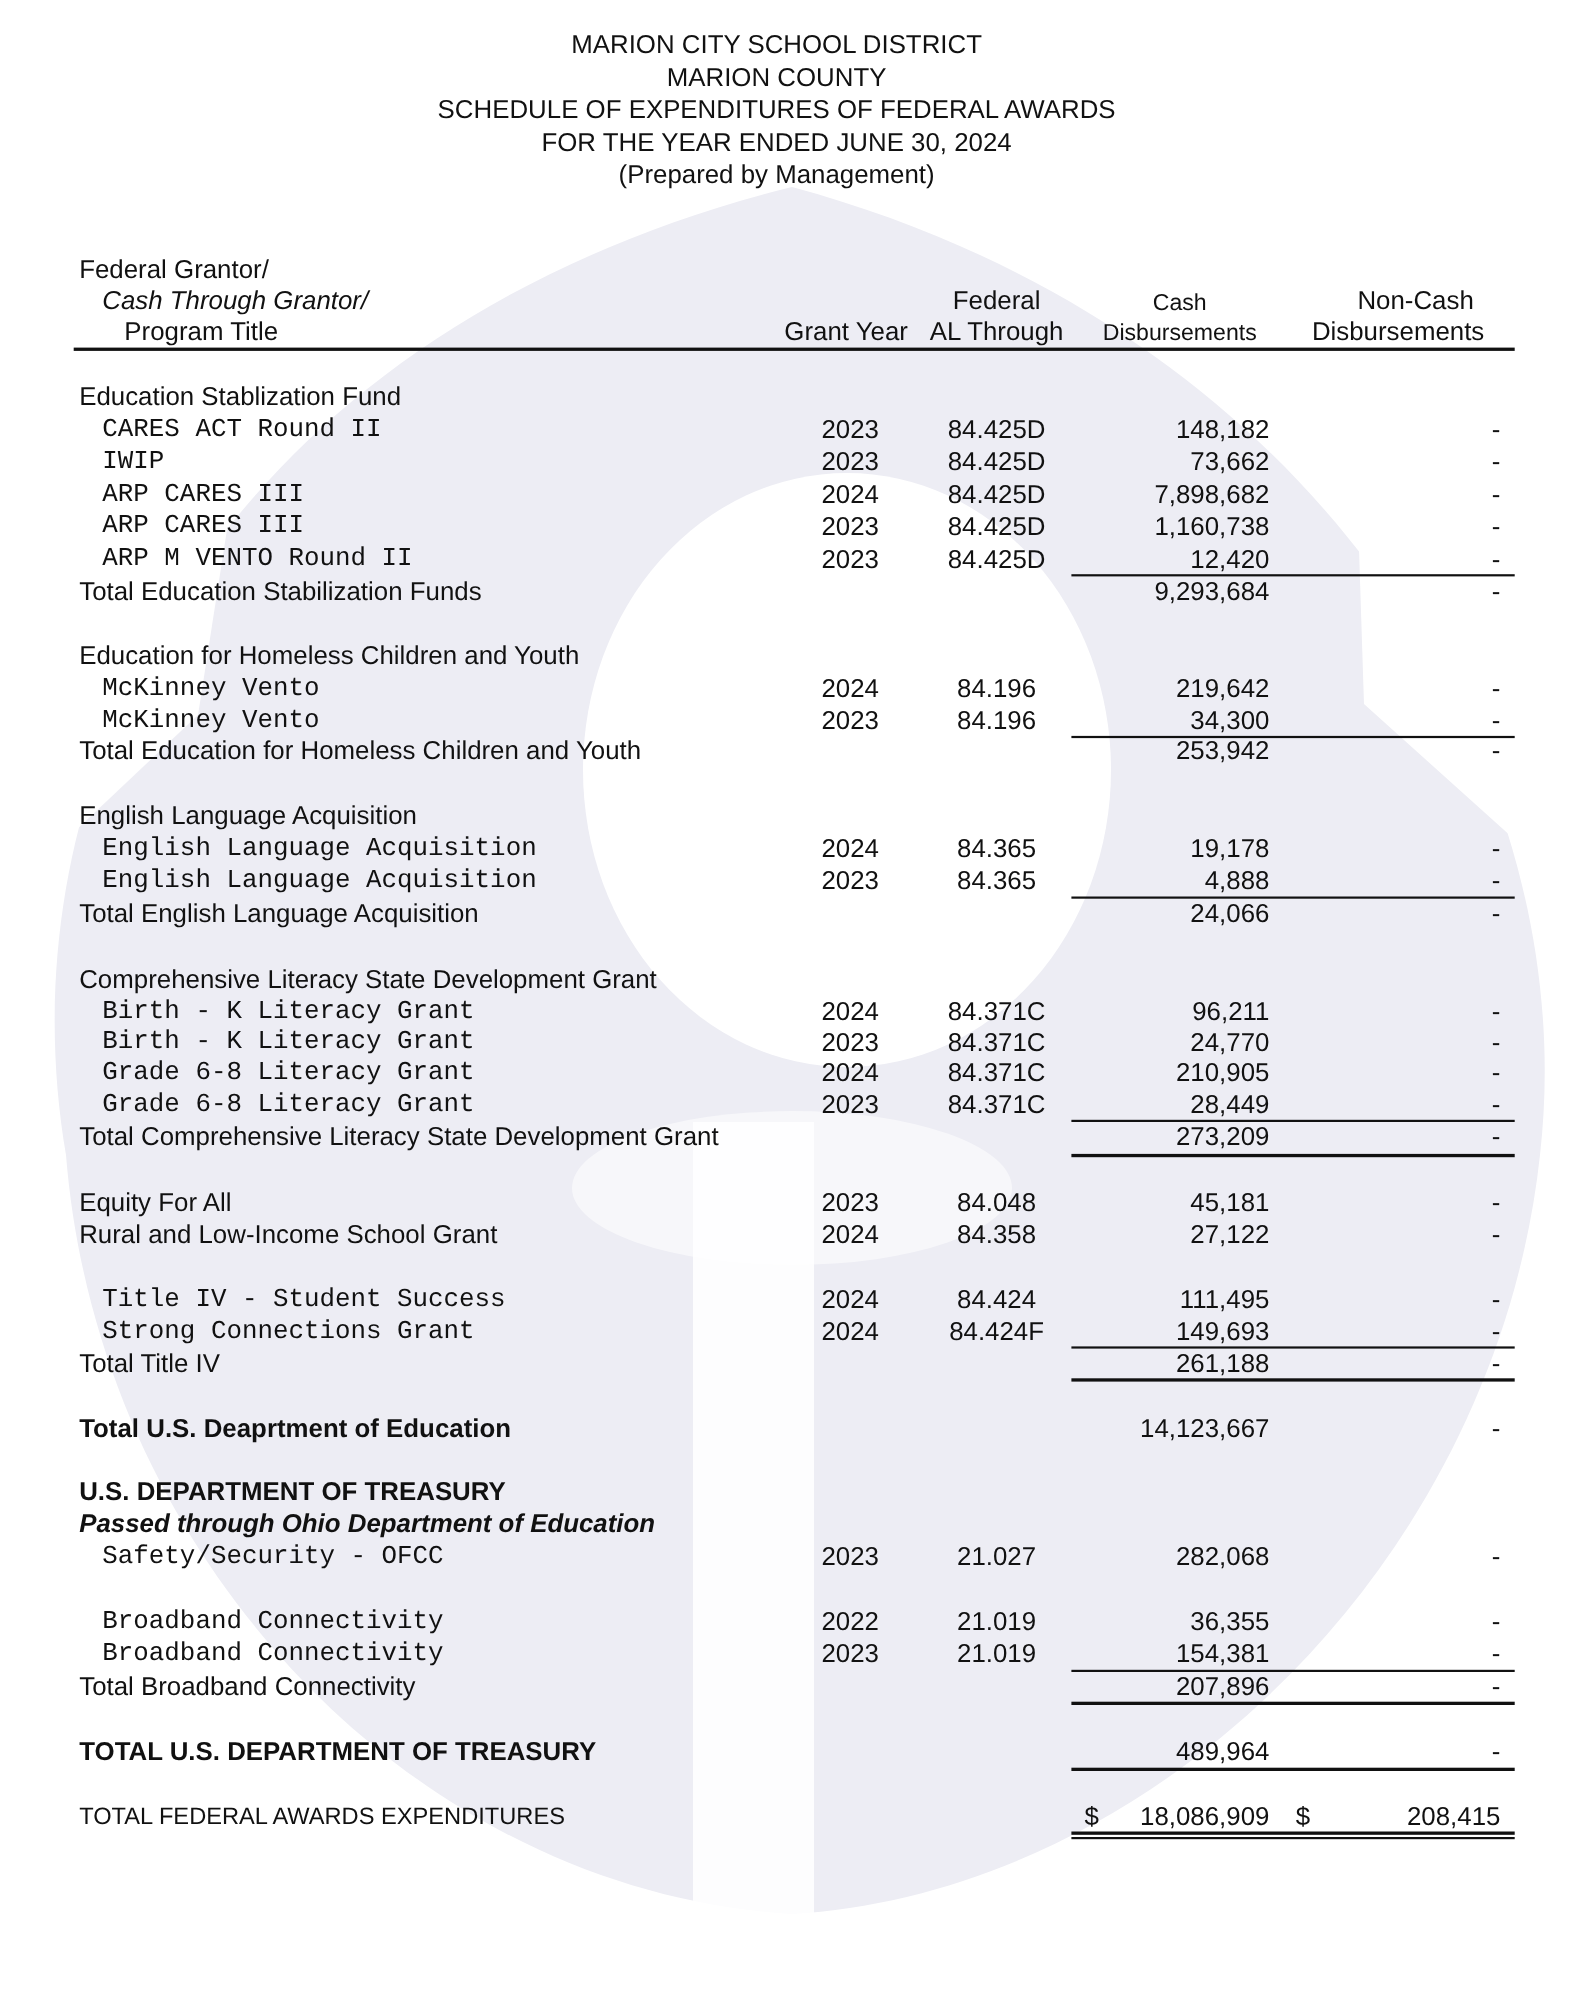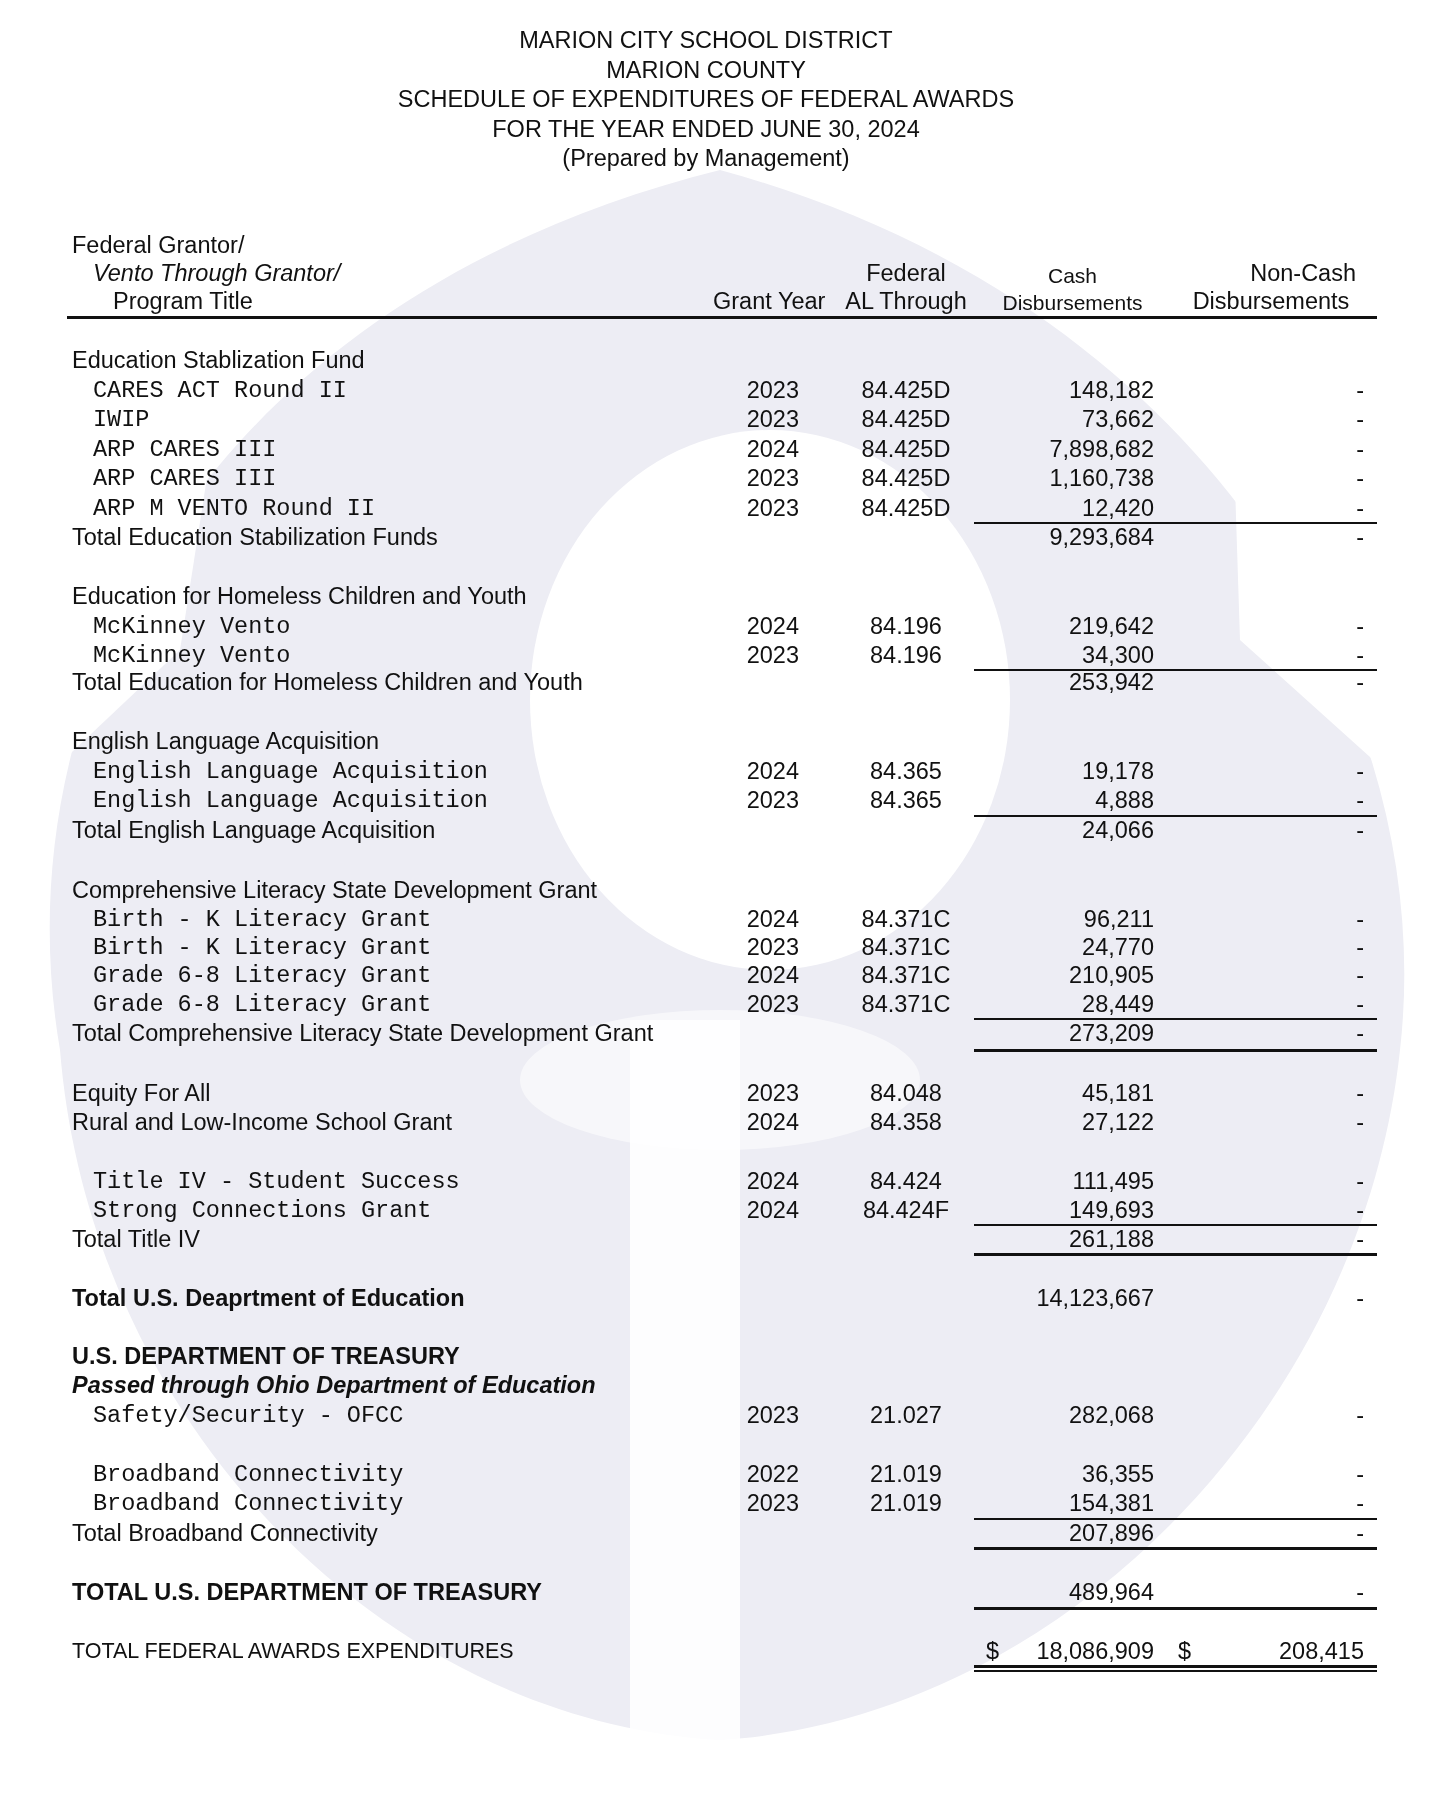--- a/index.html
+++ b/index.html
@@ -51,32 +51,32 @@
 
   <div class="title-block">
     <div class="title-line">MARION CITY SCHOOL DISTRICT</div>
     <div class="title-line">MARION COUNTY</div>
     <div class="title-line">SCHEDULE OF EXPENDITURES OF FEDERAL AWARDS</div>
     <div class="title-line">FOR THE YEAR ENDED JUNE 30, 2024</div>
     <div class="title-line">(Prepared by Management)</div>
   </div>
 
   <div class="hdr" style="left:72px; top:231px;">Federal Grantor/</div>
-  <div class="hdr ital" style="left:93px; top:259px;">Vento Through Grantor/</div>
+  <div class="hdr ital" style="left:93px; top:259px;">Cash Through Grantor/</div>
   <div class="hdr" style="left:113px; top:287px;">Program Title</div>
 
   <div class="hdr" style="left:713px; top:287px;">Grant Year</div>
 
   <div class="hdr" style="left:845px; top:259px; width:122px; text-align:center;">Federal</div>
   <div class="hdr" style="left:845px; top:287px; width:122px; text-align:center;">AL Through</div>
 
   <div class="hdr small" style="left:995px; top:262px; width:155px; text-align:center;">Cash</div>
   <div class="hdr small" style="left:995px; top:289px; width:155px; text-align:center;">Disbursements</div>
 
-  <div class="hdr" style="left:1186px; top:259px; width:170px; text-align:right;">Non-Cash</div>
+  <div class="hdr" style="left:1234px; top:259px; width:170px; text-align:left;">Non-Cash</div>
   <div class="hdr" style="left:1186px; top:287px; width:170px; text-align:center;">Disbursements</div>
 
   <div class="hdr-rule"></div>
 
   <div class="row" style="top:346px;padding-left:28px;">
     <span class="label">Education Stablization Fund</span>
   </div>
   <div class="row" style="top:376px;">
     <span class="label indent">CARES ACT Round II</span>
     <span class="year">2023</span>

